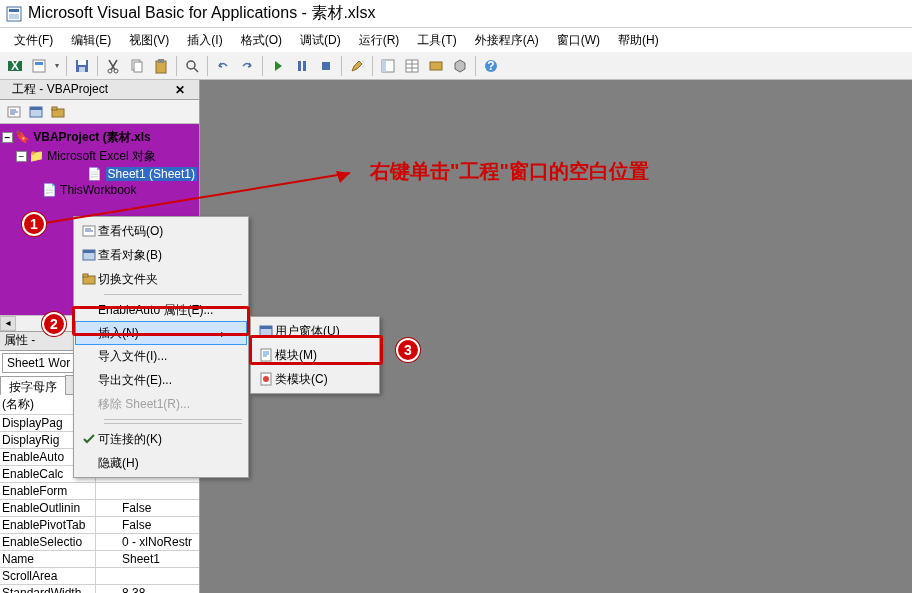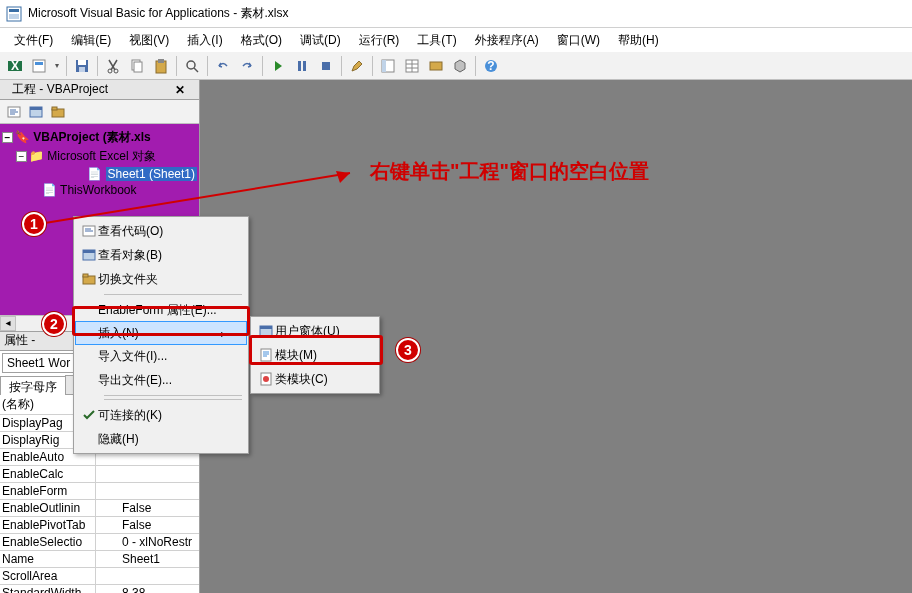--- a/index.html
+++ b/index.html
@@ -1,20 +1,20 @@
 <!DOCTYPE html>
 <html><head>
 <meta charset="utf-8">
 <style>
 * { margin: 0; padding: 0; box-sizing: border-box; font-family: "Microsoft YaHei", SimSun, Arial, sans-serif; font-size: 12px; }
 body { background: #fff; width: 912px; height: 593px; overflow: hidden; position: relative; }
 
 .titlebar { height: 28px; background: #fff; display: flex; align-items: center; padding: 0 6px; border-bottom: 1px solid #d0d0d0; }
 .titlebar .app-icon { width: 16px; height: 16px; margin-right: 6px; }
-.titlebar .title { font-size: 12px; }
+.titlebar .title { font-size: 16px; }
 
 .menubar { height: 24px; background: #fff; display: flex; align-items: center; padding: 0 6px; gap: 2px; }
 .menubar .menu-item { padding: 3px 8px; cursor: default; }
 
 .toolbar { height: 28px; background: #f2f2f2; border-bottom: 1px solid #c0c0c0; display: flex; align-items: center; padding: 0 4px; gap: 2px; }
 .toolbar .tb-btn { width: 22px; height: 22px; display: flex; align-items: center; justify-content: center; border: 1px solid transparent; }
 .toolbar .sep { width: 1px; height: 20px; background: #c0c0c0; margin: 0 2px; }
 .toolbar .dd { width: 10px; display:flex; align-items:center; justify-content:center; color:#555; font-size:8px; }
 
 .workspace { display: flex; height: calc(593px - 28px - 24px - 28px); }
@@ -343,34 +343,38 @@
         <svg width="16" height="16">
           <rect x="2" y="5" width="12" height="8" fill="#d4a94a" stroke="#8a6d2f"></rect>
           <rect x="2" y="3" width="5" height="3" fill="#d4a94a" stroke="#8a6d2f"></rect>
         </svg>
       </span>
       <span>切换文件夹</span>
     </div>
   <div class="ctx-sep"></div>
   <div class="ctx-item">
       <span class="ico"></span>
-      <span>EnableForm 属性(E)...</span>
+      <span>EnableAuto 属性(E)...</span>
     </div>
   <div class="ctx-item highlight">
       <span class="ico"></span>
       <span>插入(N)</span>
       <span class="arrow">▸</span>
     </div>
   <div class="ctx-item">
       <span class="ico"></span>
       <span>导入文件(I)...</span>
     </div>
   <div class="ctx-item">
       <span class="ico"></span>
       <span>导出文件(E)...</span>
+    </div>
+  <div class="ctx-item disabled">
+      <span class="ico"></span>
+      <span>移除 Sheet1(R)...</span>
     </div>
   <div class="ctx-sep"></div>
   <div class="ctx-sep"></div>
   <div class="ctx-item">
       <span class="ico">
         <svg width="16" height="16">
           <path d="M3 8 L6 11 L13 4" fill="none" stroke="#2a6a2a" stroke-width="2"></path>
         </svg>
       </span>
       <span>可连接的(K)</span>

